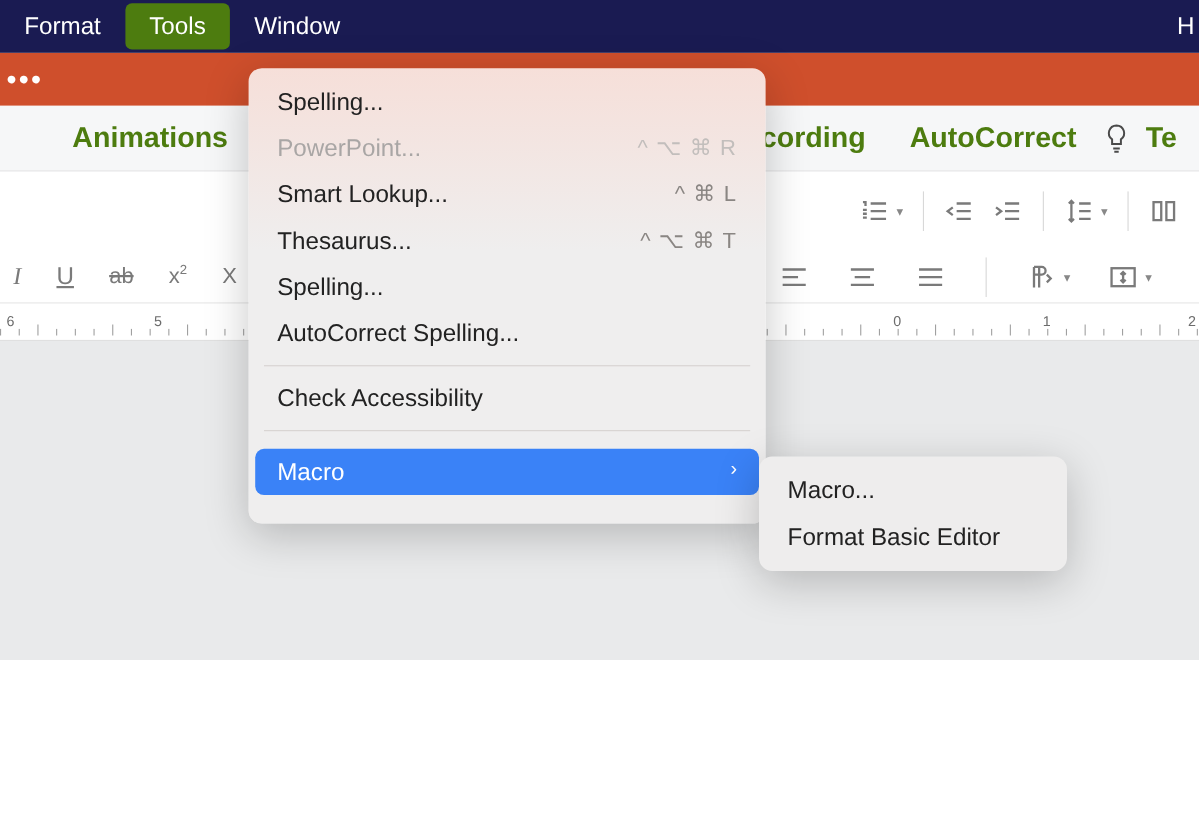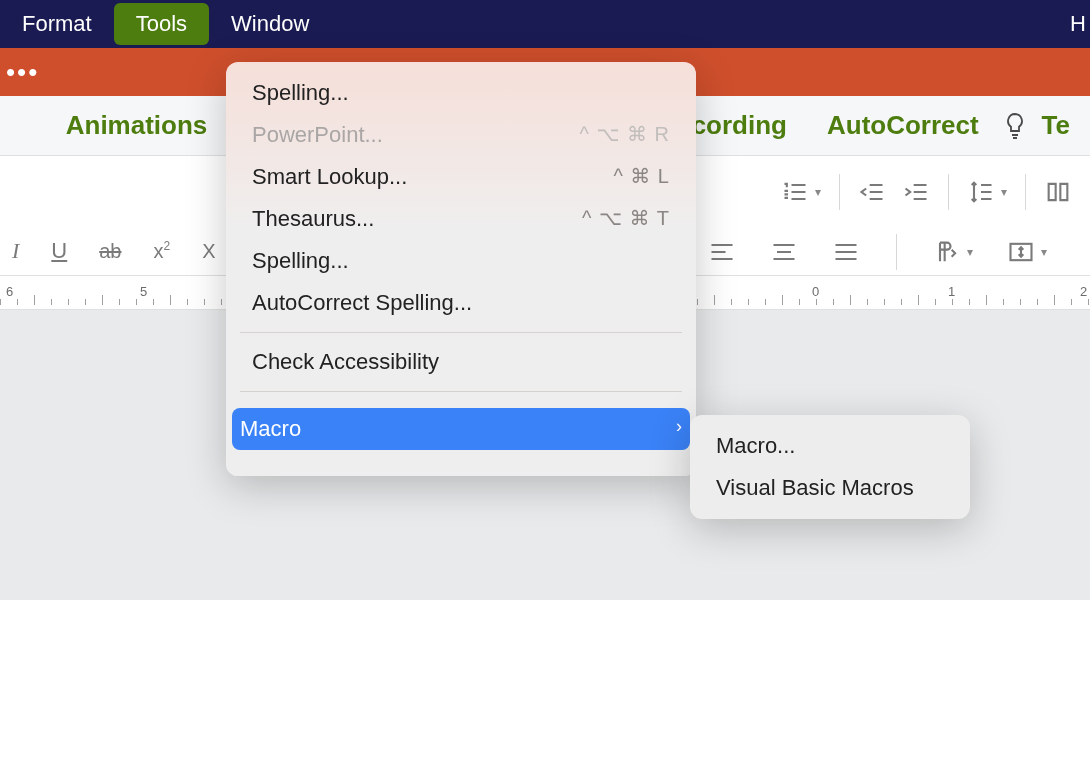--- a/index.html
+++ b/index.html
@@ -208,21 +208,21 @@
     .dd-sep {
       height: 1px;
       background: #d6d2d0;
       margin: 8px 14px;
     }
     .dd-item.highlight {
       background: #3a82f7;
       color: #fff;
       margin: 16px 6px;
       border-radius: 8px;
-      padding: 8px 8px;
+      padding: 8px 20px;
     }
     .dd-item.highlight .sub-arrow { color: #fff; }
     .sub-arrow { margin-left: auto; font-size: 18px; }
     
     .submenu {
       position: absolute;
       top: 415px;
       left: 690px;
       width: 280px;
       background: #eeeded;
@@ -486,15 +486,15 @@
     <span>Macro</span>
     <span class="sub-arrow">›</span>
   </div>
 </div>
 
 <div class="submenu">
   <div class="sm-item">
     <span>Macro...</span>
   </div>
   <div class="sm-item">
-    <span>Visual Basic Macros</span>
+    <span>Format Basic Editor</span>
   </div>
 </div>
 
 </body></html>

